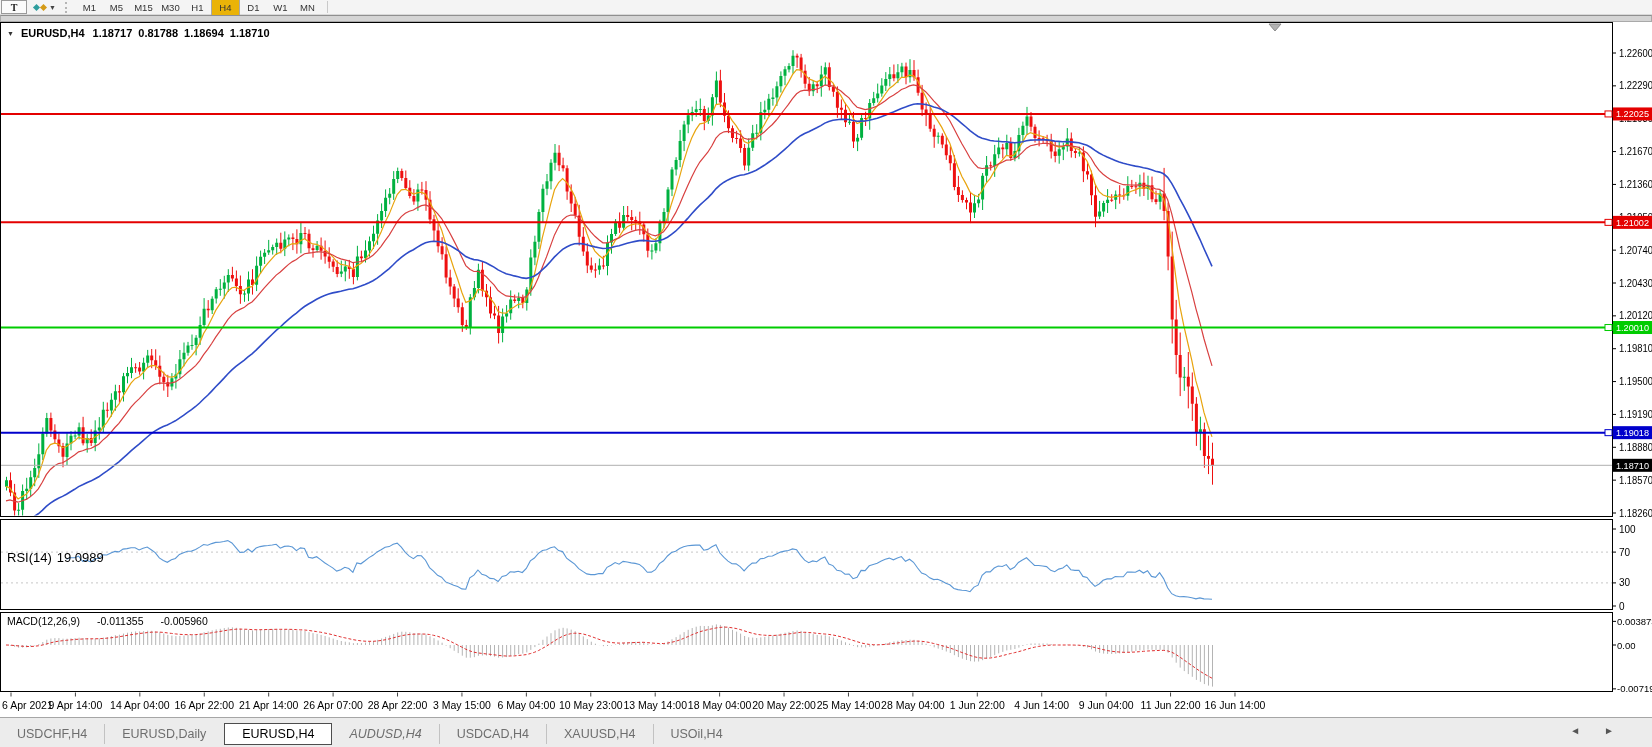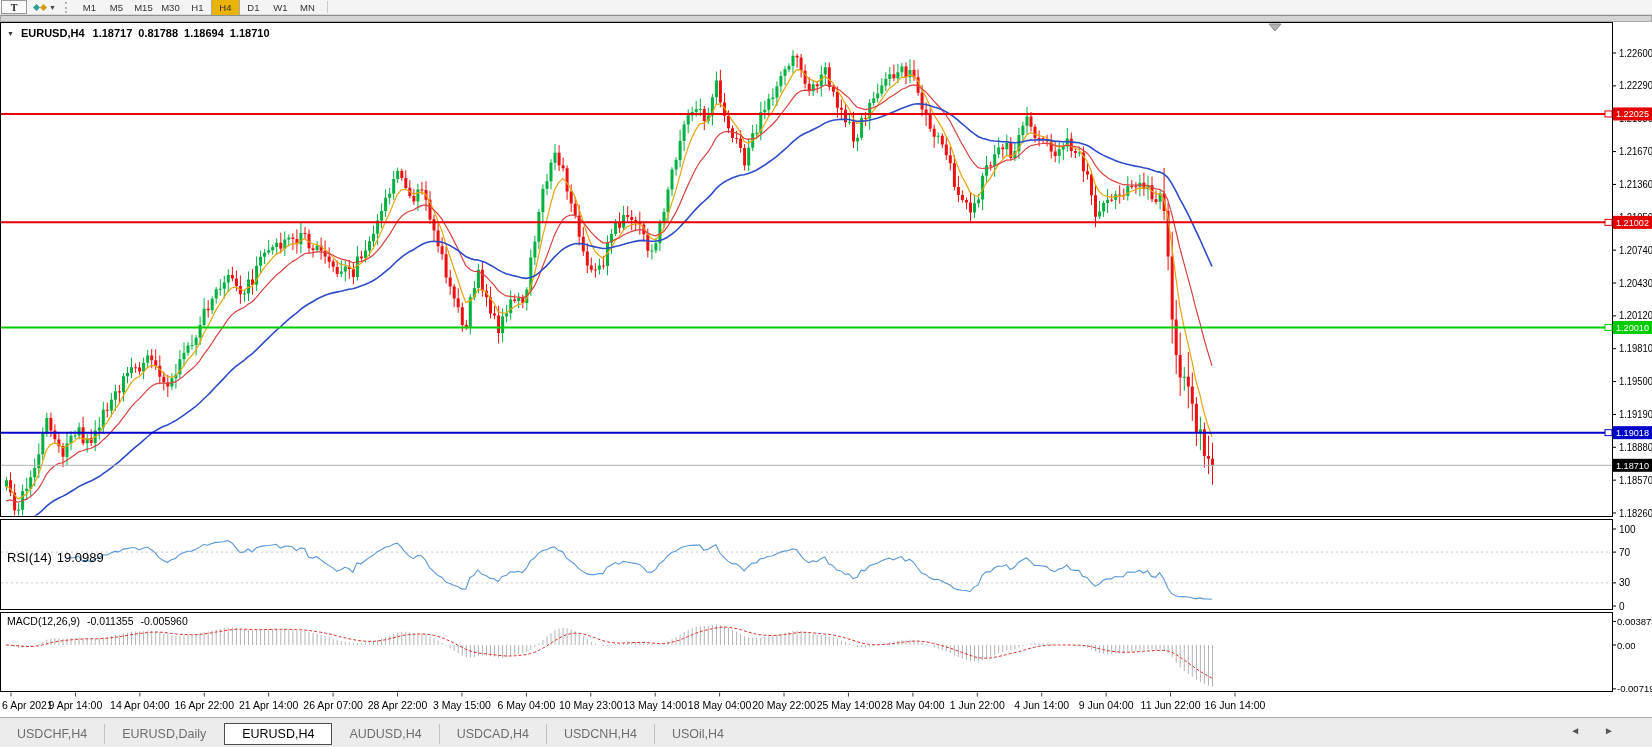--- a/index.html
+++ b/index.html
@@ -30,21 +30,21 @@
   #ohlc{left:7px;top:27px;font-size:11px;font-weight:bold;}
   #ohlc .tri{font-size:7px;color:#333;margin-right:1px;}
   #rsi-label{left:7px;top:522px;font-size:13px;margin-top:28px;}
   #macd-label{left:7px;top:615px;font-size:10.5px;}
   
   #tabbar{position:absolute;left:0;top:717px;width:1652px;height:30px;background:#ececec;
           border-top:1px solid #a6a6a6;display:flex;align-items:center;font-size:12.5px;color:#6e6e6e;}
   .tab{padding:3px 17px;margin-top:1px;cursor:default;}
   .tab + .tab{border-left:1px solid #c2c2c2;}
   .tab.active{background:#fff;border:1px solid #4d4d4d;color:#000;margin-left:1px;}
-  .tab.active + .tab{border-left:none;}
+  .tab.active + .tab{border-left:none;font-style:italic;}
   #tab-arrows{position:absolute;right:38px;top:7px;font-size:10px;color:#555;display:flex;gap:24px;}
 </style>
 </head>
 <body>
 
 <div id="app">
 
   <div id="toolbar">
     <div class="tbtn boxed">
       <span id="ttool">T</span>
@@ -206,32 +206,32 @@
     <span>EURUSD,H4</span>
     <span style="margin-left:2px">1.18717</span>
     <span>0.81788</span>
     <span>1.18694</span>
     <span>1.18710</span>
   </div>
   <div class="overlay" id="rsi-label" style="gap:5px">
     <span>RSI(14)</span>
     <span>19.0989</span>
   </div>
-  <div class="overlay" id="macd-label" style="gap:7px">
+  <div class="overlay" id="macd-label" style="gap:17px">
     <span>MACD(12,26,9)</span>
     <span>-0.011355</span>
     <span>-0.005960</span>
   </div>
 
   <div id="tabbar">
     <div class="tab">USDCHF,H4</div>
     <div class="tab">EURUSD,Daily</div>
     <div class="tab active">EURUSD,H4</div>
     <div class="tab">AUDUSD,H4</div>
     <div class="tab">USDCAD,H4</div>
-    <div class="tab">USDCNH,H4</div>
+    <div class="tab">XAUUSD,H4</div>
     <div class="tab">USOil,H4</div>
     <div id="tab-arrows">
       <span>◄</span>
       <span>►</span>
     </div>
   </div>
 </div>
 
 </body></html>

